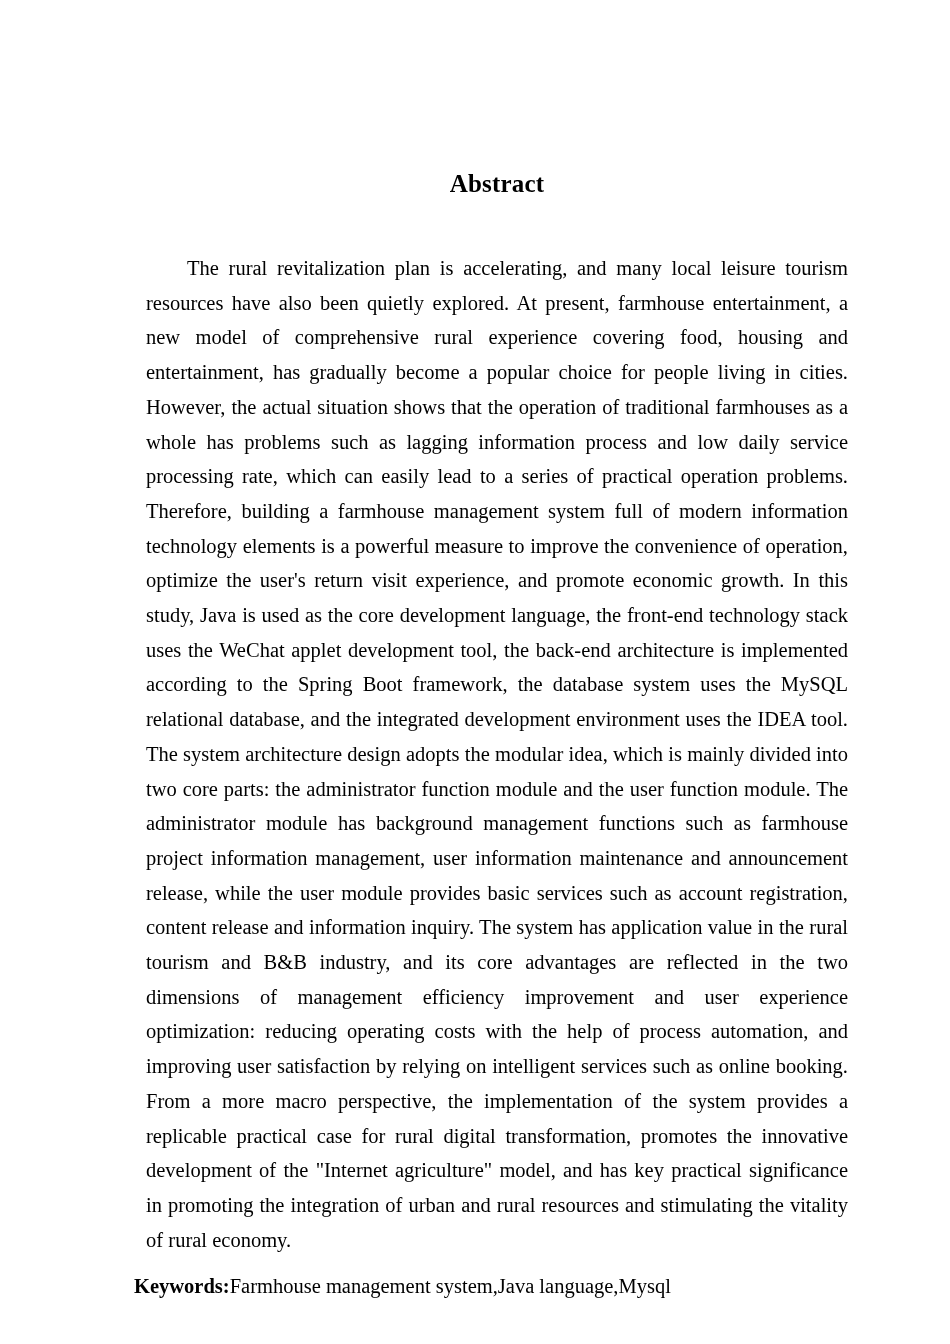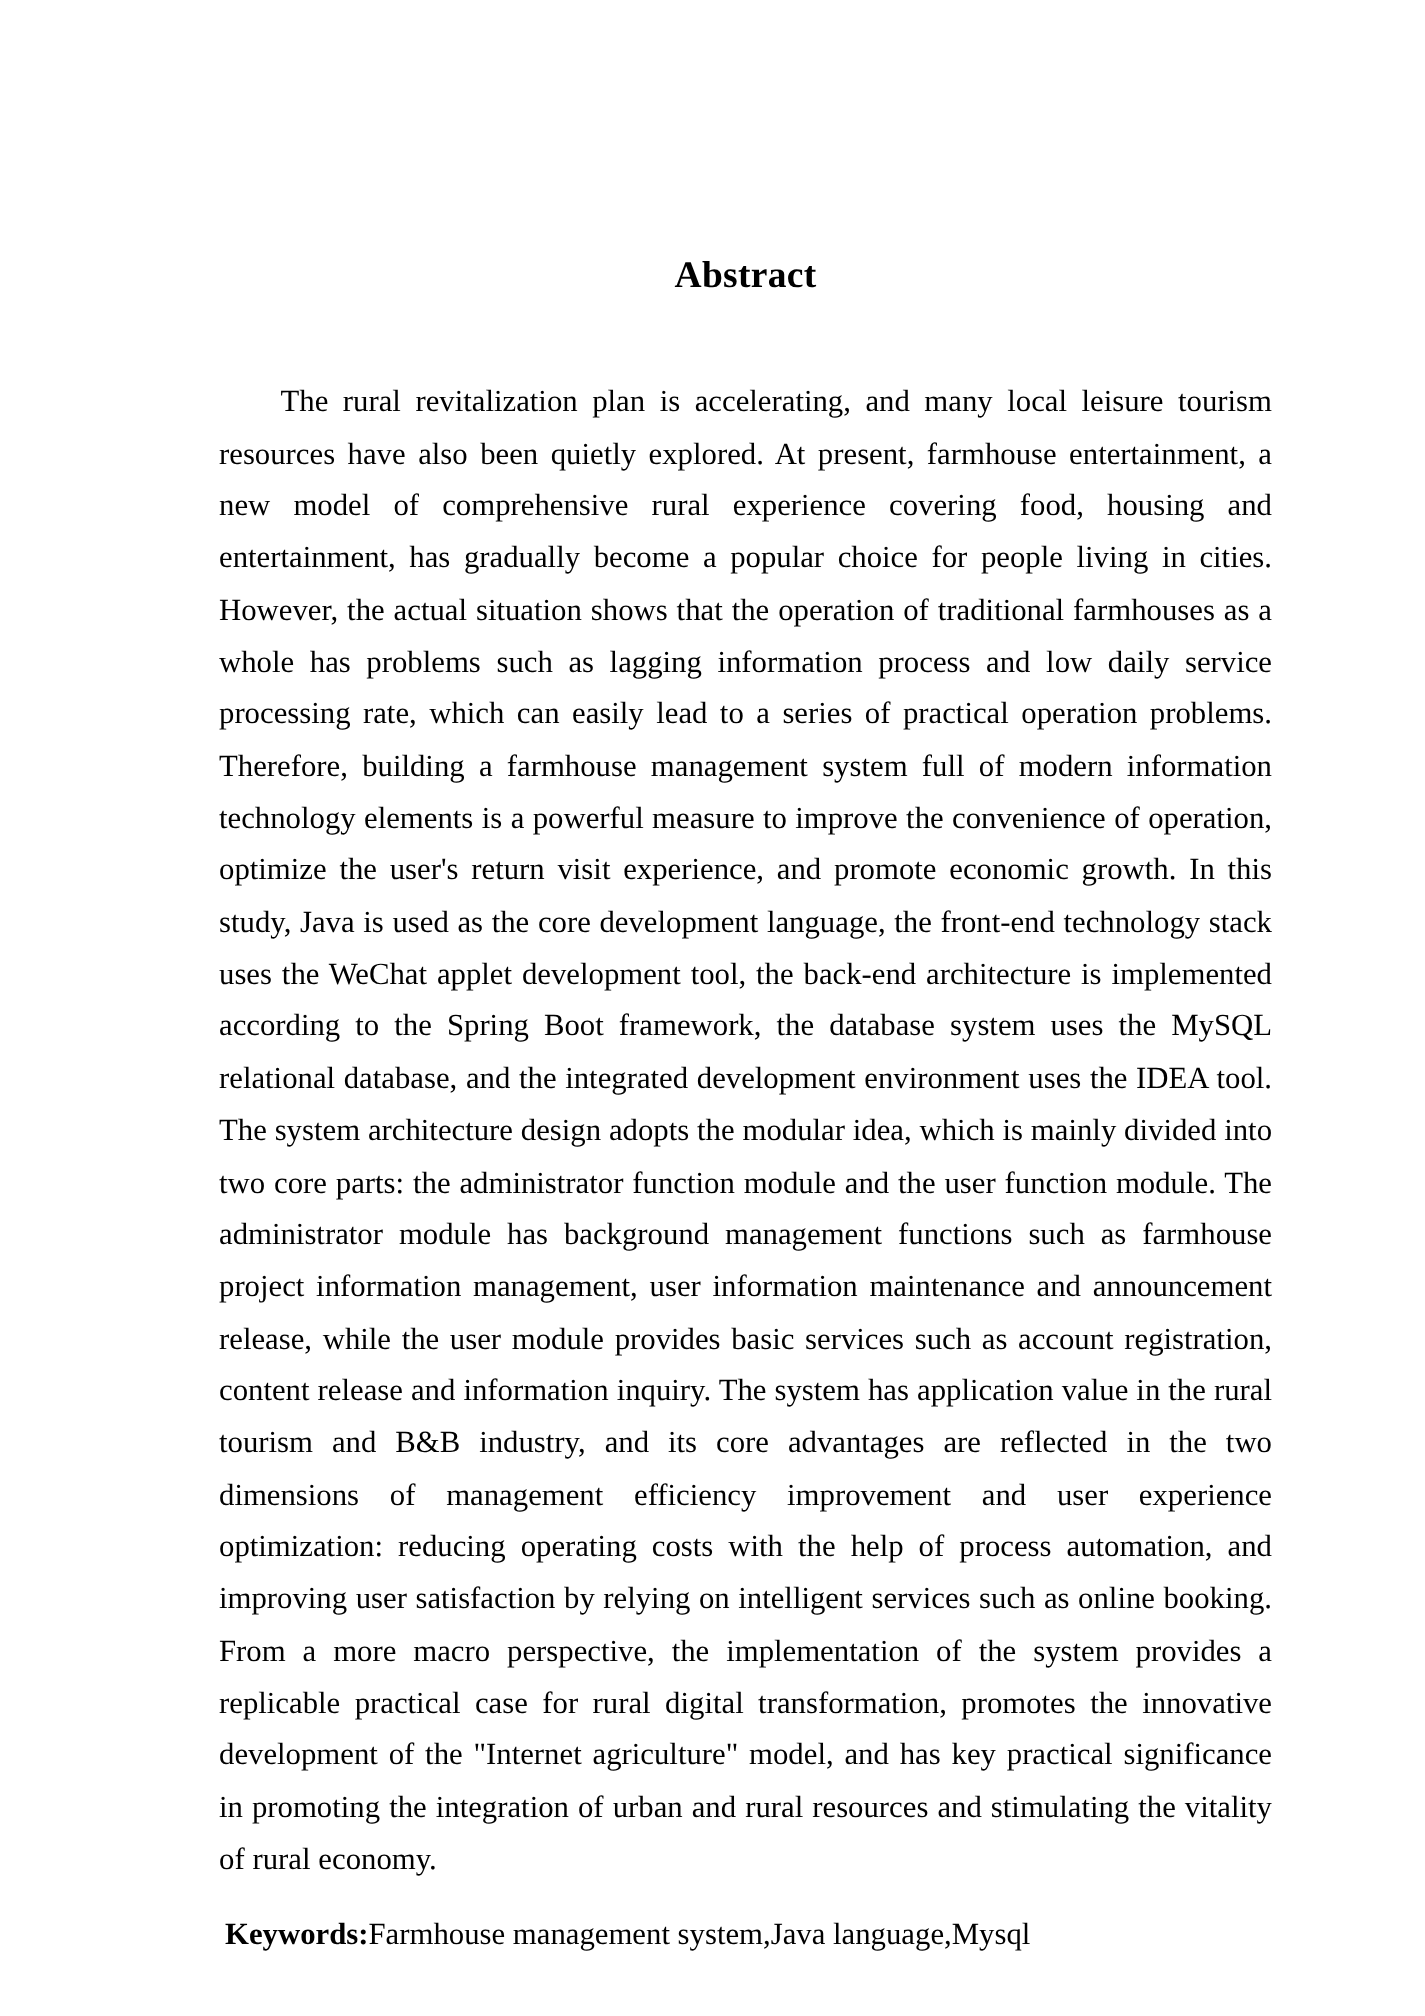--- a/index.html
+++ b/index.html
@@ -51,21 +51,21 @@
     font-size: 20.5px;
     line-height: 34.7px;
     text-align: justify;
     text-justify: inter-word;
     text-indent: 41px;
     hyphens: none;
     word-spacing: 0.1px;
   }
 
   .keywords-line {
-    margin: 16px;
+    margin: 0;
     font-size: 20.5px;
     line-height: 34.7px;
     text-align: left;
     white-space: nowrap;
   }
 
   .keywords-label {
     font-weight: bold;
   }
 

